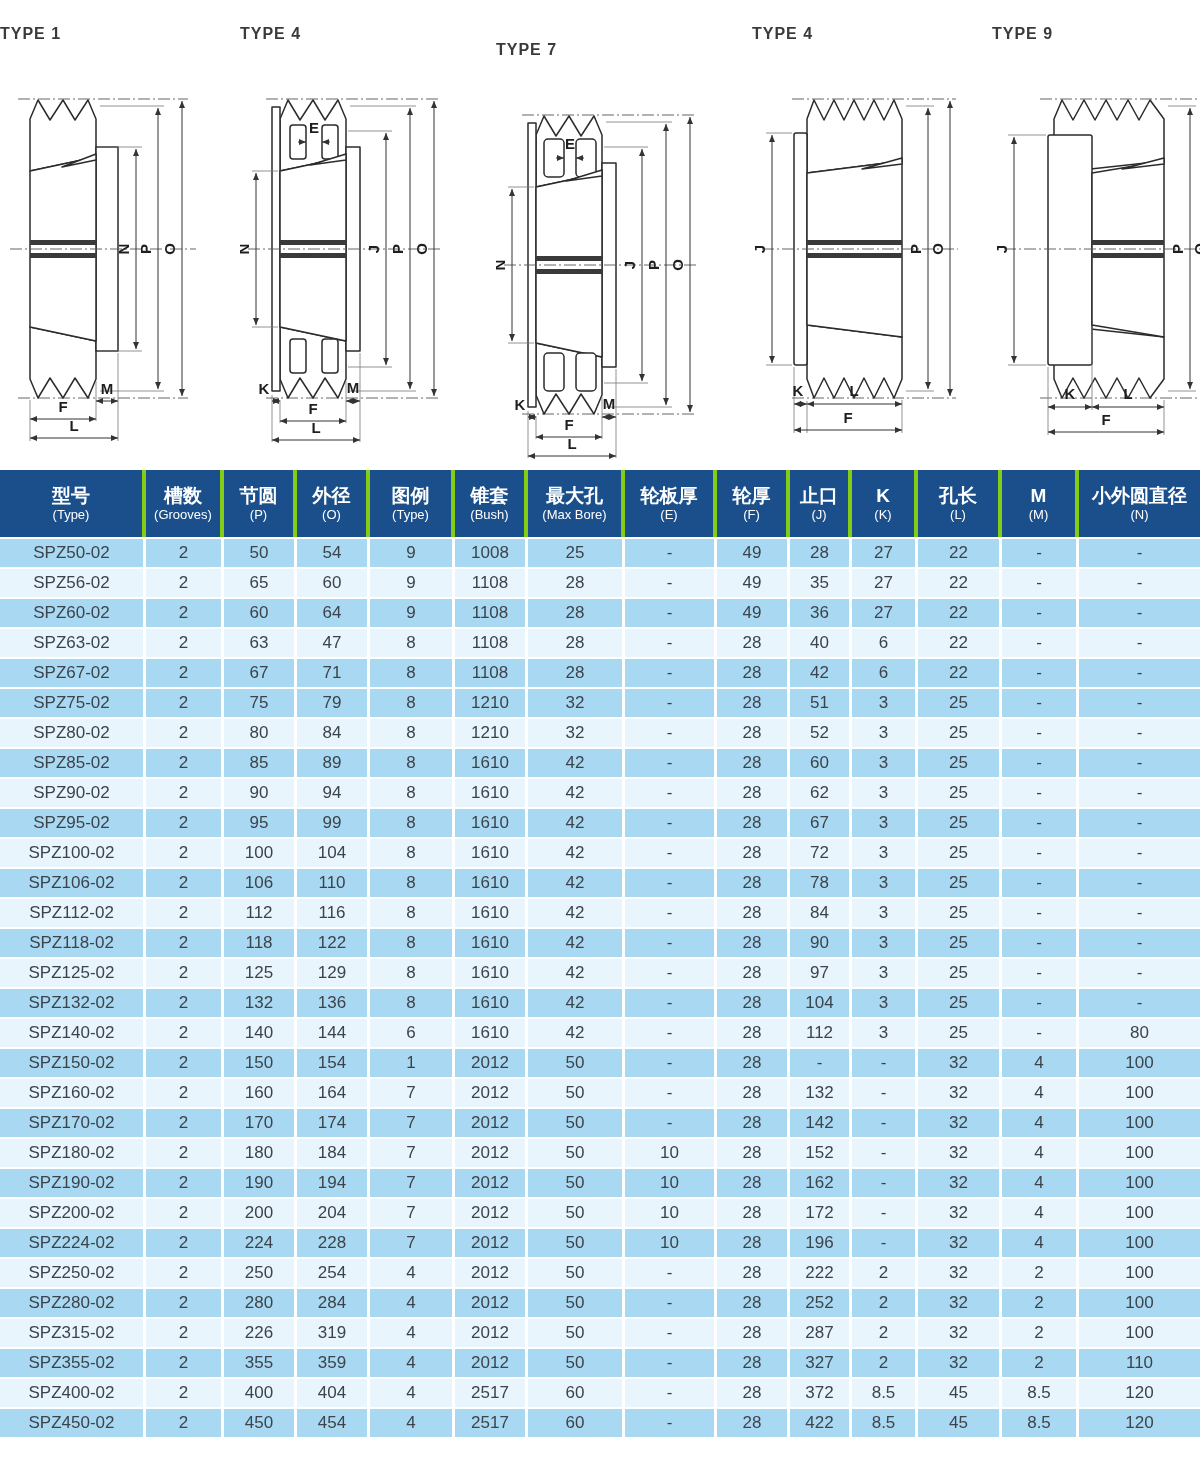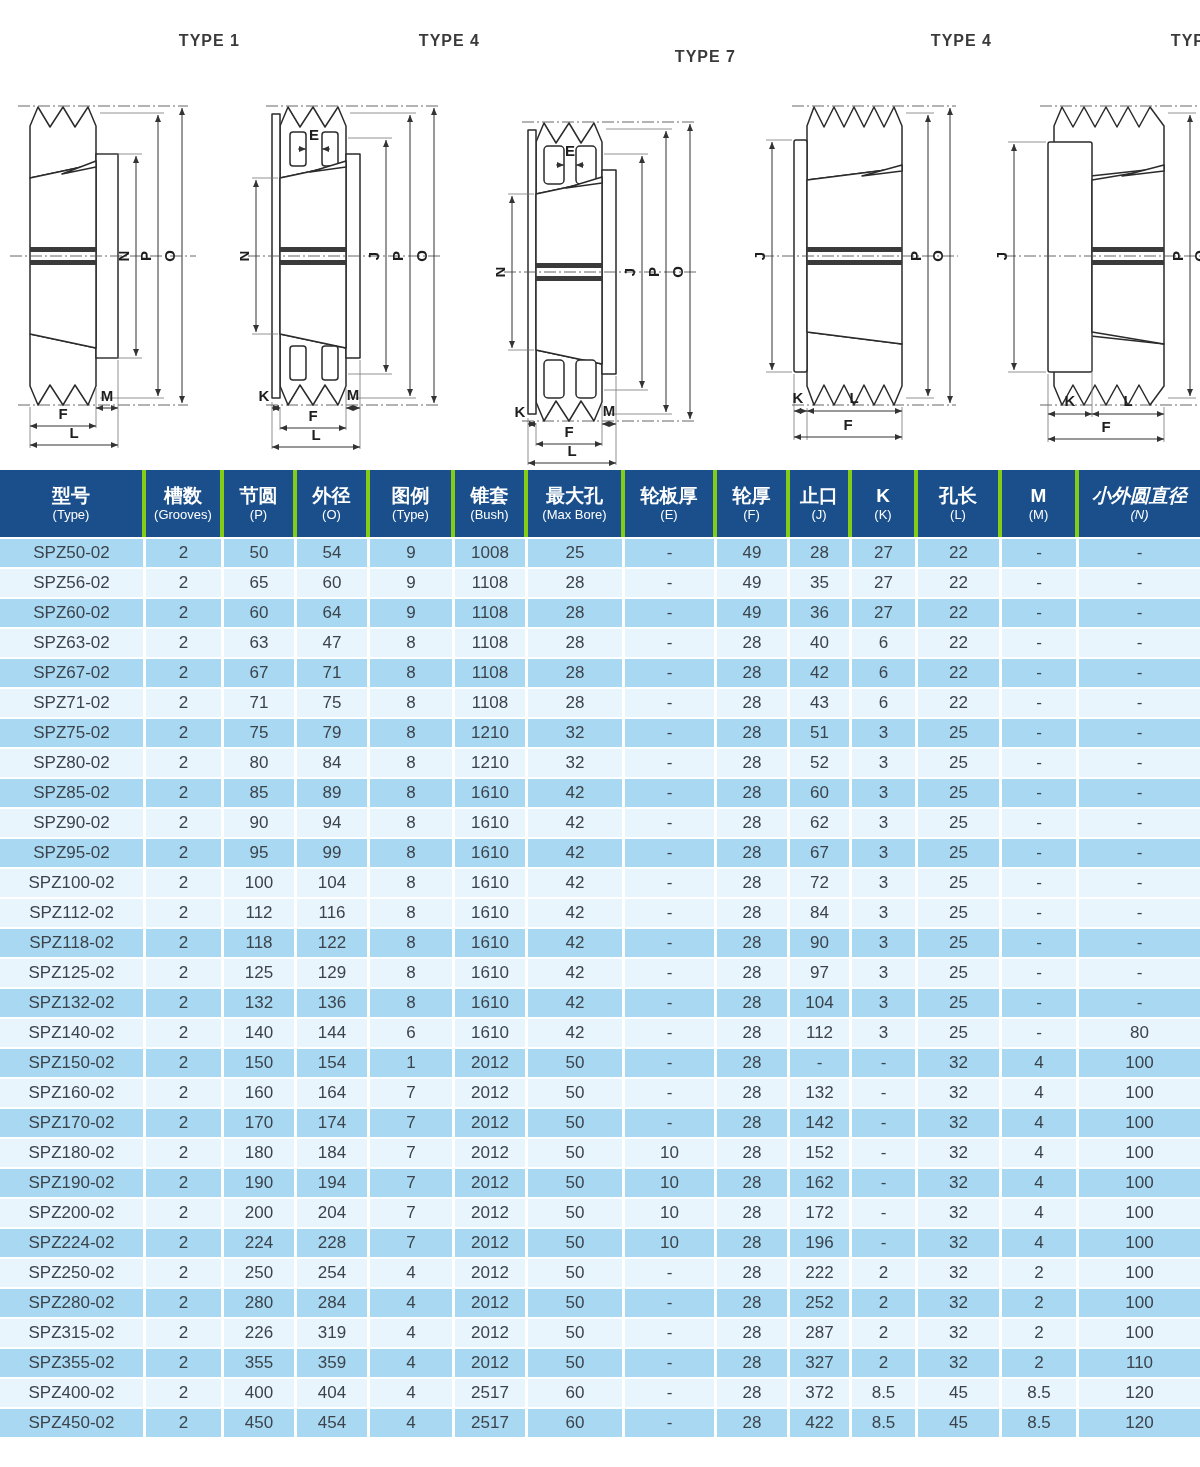--- a/index.html
+++ b/index.html
@@ -1,33 +1,33 @@
 <!DOCTYPE html>
 <html style="--hbg: #1a4f8b; --htext: #ffffff; --rodd: #a9d9f2; --reven: #e9f5fc; --tcol: #3c434b;"><head>
 <meta charset="utf-8">
 <style>
   html,body{margin:0;padding:0;background:#fff;}
   body{width:1200px;height:1467px;font-family:"Liberation Sans","DejaVu Sans",sans-serif;overflow:hidden;}
 
   
   .diagrams{display:flex;height:470px;background:#fff;}
   .diagram{width:240px;height:470px;}
-  .dtitle{text-align:right;padding-top:32px;height:24px;font-weight:bold;font-size:16px;color:#3a3a3a;letter-spacing:1px;}
+  .dtitle{text-align:left;padding-top:25px;height:24px;font-weight:bold;font-size:16px;color:#3a3a3a;letter-spacing:1px;}
   svg{display:block;}
   .part{stroke:#2b2b2b;stroke-width:1.5;fill:#fff;stroke-linejoin:round;}
   .dim{stroke:#333;stroke-width:1;fill:none;}
   .ext{stroke:#777;stroke-width:0.8;fill:none;}
   .cl{stroke:#555;stroke-width:0.9;stroke-dasharray:12 3 2 3;fill:none;}
   .dlabel{font-size:15px;font-weight:bold;fill:#1e1e1e;text-anchor:middle;font-family:"Liberation Sans","DejaVu Sans",sans-serif;}
 
   
   table{width:1200px;table-layout:fixed;border-collapse:separate;border-spacing:0;}
   thead th{background:var(--hbg,#1a4f8b);color:var(--htext,#fff);height:67px;vertical-align:middle;
            padding:0;border-right:4px solid #84cc16;font-weight:normal;}
-  thead th:last-child{border-right:none;font-style:italic;}
+  thead th:last-child{border-right:none;}
   th .zh{font-size:19px;font-weight:bold;line-height:23px;}
   th .en{font-size:13px;line-height:16px;}
   tbody td{height:30px;box-sizing:border-box;text-align:center;vertical-align:middle;
            font-size:17px;color:var(--tcol,#3c434b);padding:0;
            border-right:3px solid #fff;border-top:2px solid #fff;}
   tbody td:last-child{border-right:none;}
   tr.odd td{background:var(--rodd,#a9d9f2);}
   tr.even td{background:var(--reven,#e9f5fc);}
 </style>
 </head>
@@ -458,36 +458,20 @@
         <td>1108</td>
         <td>28</td>
         <td>-</td>
         <td>28</td>
         <td>42</td>
         <td>6</td>
         <td>22</td>
         <td>-</td>
         <td>-</td>
       </tr>
-      <tr class="even">
-        <td>SPZ71-02</td>
-        <td>2</td>
-        <td>71</td>
-        <td>75</td>
-        <td>8</td>
-        <td>1108</td>
-        <td>28</td>
-        <td>-</td>
-        <td>28</td>
-        <td>43</td>
-        <td>6</td>
-        <td>22</td>
-        <td>-</td>
-        <td>-</td>
-      </tr>
       <tr class="odd">
         <td>SPZ75-02</td>
         <td>2</td>
         <td>75</td>
         <td>79</td>
         <td>8</td>
         <td>1210</td>
         <td>32</td>
         <td>-</td>
         <td>28</td>
@@ -565,20 +549,36 @@
         <td>SPZ100-02</td>
         <td>2</td>
         <td>100</td>
         <td>104</td>
         <td>8</td>
         <td>1610</td>
         <td>42</td>
         <td>-</td>
         <td>28</td>
         <td>72</td>
+        <td>3</td>
+        <td>25</td>
+        <td>-</td>
+        <td>-</td>
+      </tr>
+      <tr class="odd">
+        <td>SPZ106-02</td>
+        <td>2</td>
+        <td>106</td>
+        <td>110</td>
+        <td>8</td>
+        <td>1610</td>
+        <td>42</td>
+        <td>-</td>
+        <td>28</td>
+        <td>78</td>
         <td>3</td>
         <td>25</td>
         <td>-</td>
         <td>-</td>
       </tr>
       <tr class="even">
         <td>SPZ112-02</td>
         <td>2</td>
         <td>112</td>
         <td>116</td>

